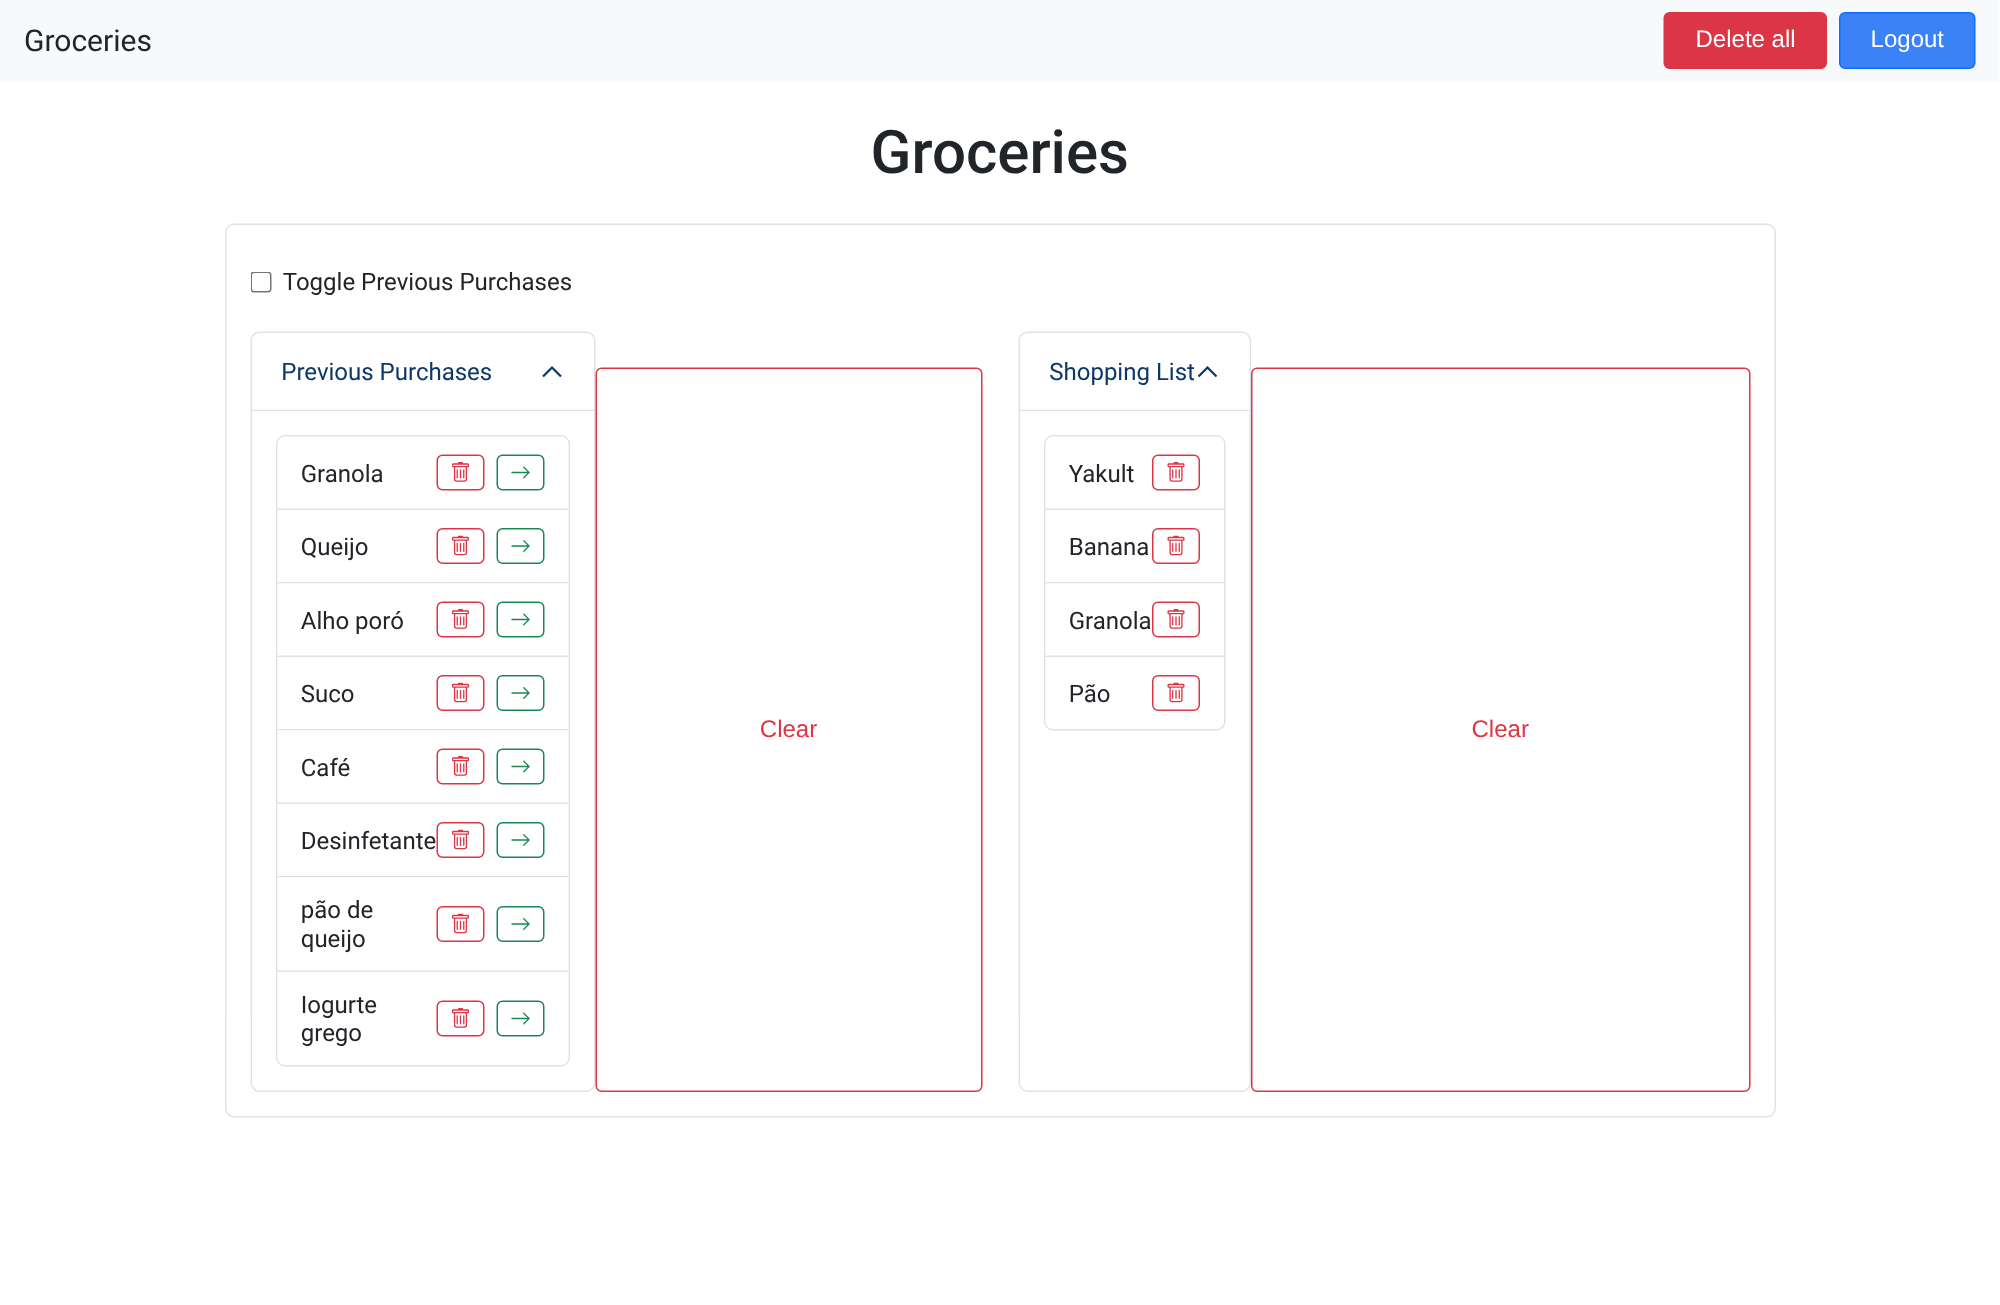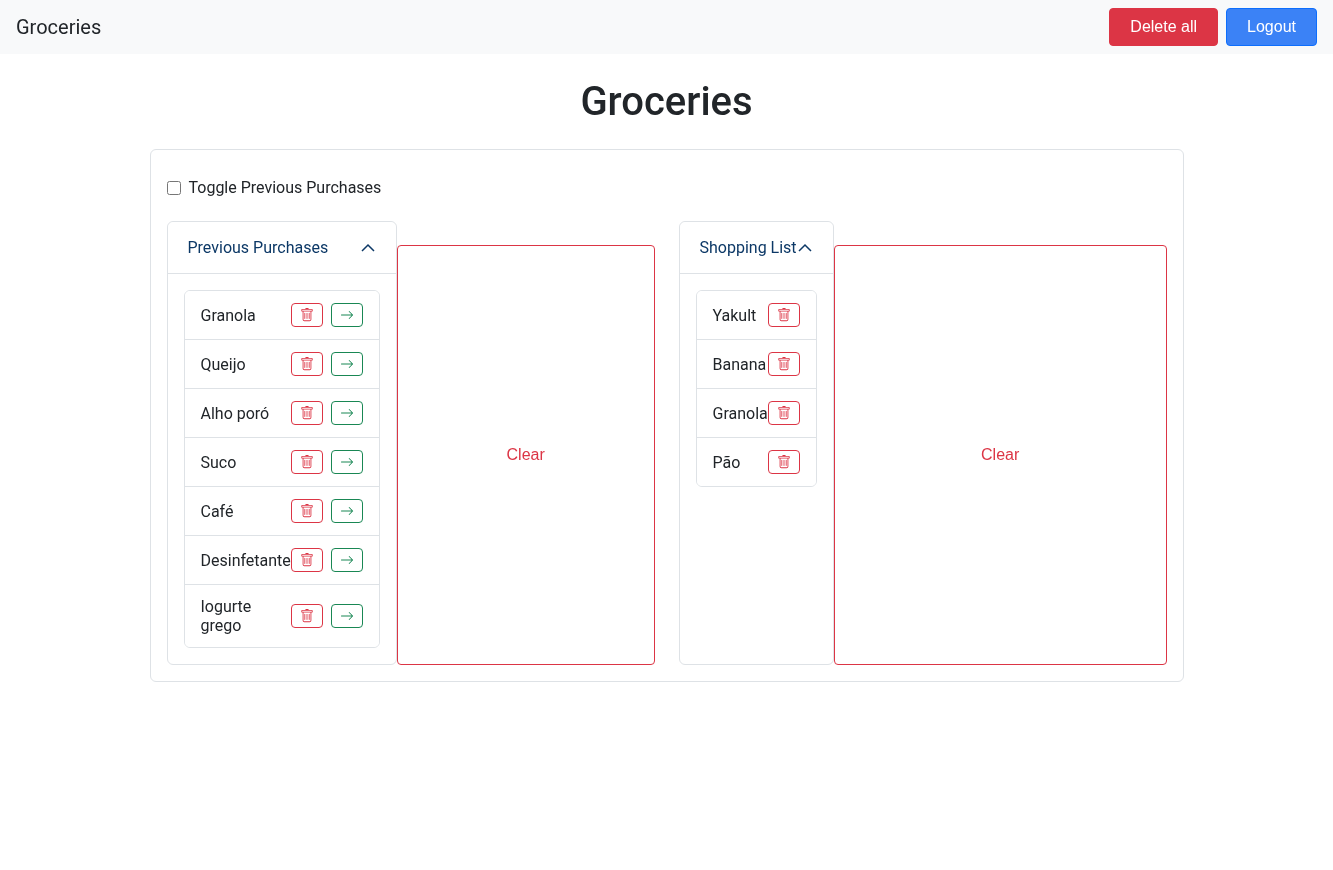--- a/index.html
+++ b/index.html
@@ -328,20 +328,36 @@
                         </svg>
                       </button>
                       <button class="icon-btn success">
                         <svg class="icon" viewBox="0 0 16 16" fill="currentColor">
                           <path fill-rule="evenodd" d="M1 8a.5.5 0 0 1 .5-.5h11.793l-3.147-3.146a.5.5 0 0 1 .708-.708l4 4a.5.5 0 0 1 0 .708l-4 4a.5.5 0 0 1-.708-.708L13.293 8.5H1.5A.5.5 0 0 1 1 8z"></path>
                         </svg>
                       </button>
                     </div>
                   </div>
                   <div class="list-group-item">
+                    <span>pão de queijo</span>
+                    <div class="item-actions">
+                      <button class="icon-btn danger">
+                        <svg class="icon" viewBox="0 0 16 16" fill="currentColor">
+                          <path d="M5.5 5.5A.5.5 0 0 1 6 6v6a.5.5 0 0 1-1 0V6a.5.5 0 0 1 .5-.5zm2.5 0a.5.5 0 0 1 .5.5v6a.5.5 0 0 1-1 0V6a.5.5 0 0 1 .5-.5zm3 .5a.5.5 0 0 0-1 0v6a.5.5 0 0 0 1 0V6z"></path>
+                          <path fill-rule="evenodd" d="M14.5 3a1 1 0 0 1-1 1H13v9a2 2 0 0 1-2 2H5a2 2 0 0 1-2-2V4h-.5a1 1 0 0 1-1-1V2a1 1 0 0 1 1-1H6a1 1 0 0 1 1-1h2a1 1 0 0 1 1 1h3.5a1 1 0 0 1 1 1v1zM4.118 4 4 4.059V13a1 1 0 0 0 1 1h6a1 1 0 0 0 1-1V4.059L11.882 4H4.118zM2.5 3V2h11v1h-11z"></path>
+                        </svg>
+                      </button>
+                      <button class="icon-btn success">
+                        <svg class="icon" viewBox="0 0 16 16" fill="currentColor">
+                          <path fill-rule="evenodd" d="M1 8a.5.5 0 0 1 .5-.5h11.793l-3.147-3.146a.5.5 0 0 1 .708-.708l4 4a.5.5 0 0 1 0 .708l-4 4a.5.5 0 0 1-.708-.708L13.293 8.5H1.5A.5.5 0 0 1 1 8z"></path>
+                        </svg>
+                      </button>
+                    </div>
+                  </div>
+                  <div class="list-group-item">
                     <span>Iogurte grego</span>
                     <div class="item-actions">
                       <button class="icon-btn danger">
                         <svg class="icon" viewBox="0 0 16 16" fill="currentColor">
                           <path d="M5.5 5.5A.5.5 0 0 1 6 6v6a.5.5 0 0 1-1 0V6a.5.5 0 0 1 .5-.5zm2.5 0a.5.5 0 0 1 .5.5v6a.5.5 0 0 1-1 0V6a.5.5 0 0 1 .5-.5zm3 .5a.5.5 0 0 0-1 0v6a.5.5 0 0 0 1 0V6z"></path>
                           <path fill-rule="evenodd" d="M14.5 3a1 1 0 0 1-1 1H13v9a2 2 0 0 1-2 2H5a2 2 0 0 1-2-2V4h-.5a1 1 0 0 1-1-1V2a1 1 0 0 1 1-1H6a1 1 0 0 1 1-1h2a1 1 0 0 1 1 1h3.5a1 1 0 0 1 1 1v1zM4.118 4 4 4.059V13a1 1 0 0 0 1 1h6a1 1 0 0 0 1-1V4.059L11.882 4H4.118zM2.5 3V2h11v1h-11z"></path>
                         </svg>
                       </button>
                       <button class="icon-btn success">
                         <svg class="icon" viewBox="0 0 16 16" fill="currentColor">

